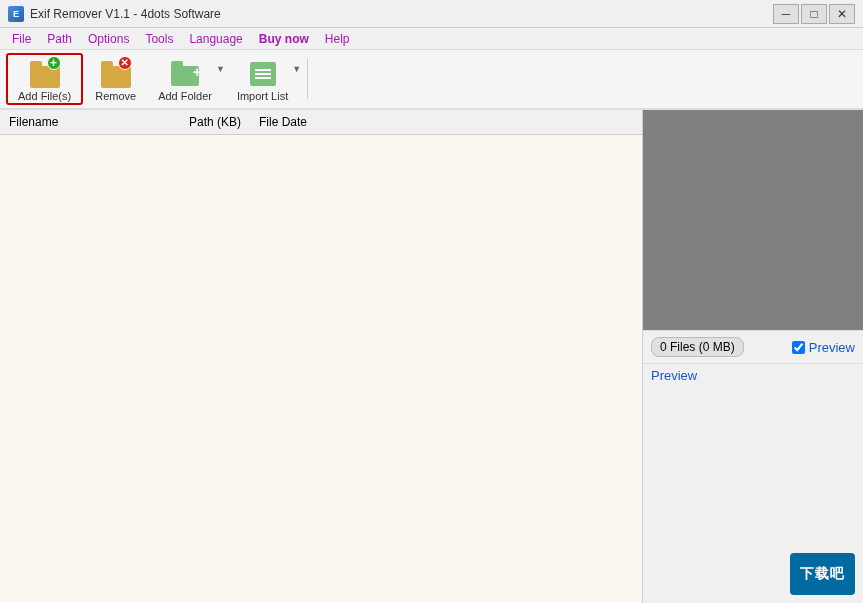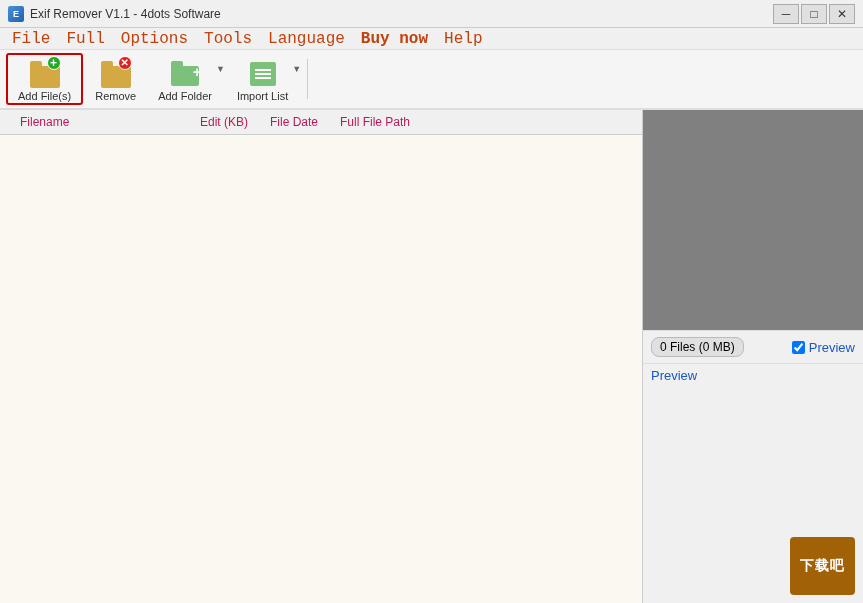--- a/index.html
+++ b/index.html
@@ -63,24 +63,23 @@
       background: #f0f0f0;
       border-bottom: 1px solid #ddd;
       display: flex;
       align-items: center;
       padding: 2px 4px;
       height: 22px;
     }
     .menu-item {
       padding: 2px 8px;
       cursor: pointer;
-      font-size: 16px;
-      color: #c2410c;
+      font-size: 12px;
+      color: #a21caf;
       border-radius: 2px;
-      font-family: Liberation Mono, monospace;
     }
     .menu-item.bold { font-weight: bold; }
 
     
     .toolbar {
       background: #f5f5f5;
       border-bottom: 2px solid #ddd;
       display: flex;
       align-items: center;
       padding: 4px 6px;
@@ -320,23 +319,23 @@
       display: flex;
       flex-direction: column;
       border-right: 1px solid #ccc;
     }
 
     
     .col-headers {
       display: flex;
       background: #f0f0f0;
       border-bottom: 1px solid #ccc;
-      padding: 3px 16px;
+      padding: 3px 5px;
       font-size: 12px;
-      color: #be185d;
+      color: #000000;
     }
     .col-header {
       padding: 2px 4px;
     }
     .col-filename { width: 180px; }
     .col-size { width: 70px; }
     .col-filedate { width: 70px; }
     .col-fullpath { width: 120px; }
 
     
@@ -390,23 +389,23 @@
       color: #1a56cc;
       font-size: 13px;
       font-weight: 500;
     }
 
     
     .watermark {
       position: fixed;
       bottom: 8px;
       right: 8px;
-      background: #a16207;
+      background: #0369a1;
       color: white;
-      padding: 20px 10px;
+      padding: 12px 10px;
       font-size: 14px;
       font-weight: bold;
       border-radius: 4px;
       z-index: 100;
       letter-spacing: 1px;
     }
   </style>
 </head>
 <body>
 
@@ -417,21 +416,21 @@
   </div>
   <div class="title-bar-controls">
     <button class="title-btn">─</button>
     <button class="title-btn">□</button>
     <button class="title-btn close">✕</button>
   </div>
 </div>
 
 <div class="menu-bar">
   <div class="menu-item">File</div>
-  <div class="menu-item">Full</div>
+  <div class="menu-item">Path</div>
   <div class="menu-item">Options</div>
   <div class="menu-item">Tools</div>
   <div class="menu-item">Language</div>
   <div class="menu-item bold">Buy now</div>
   <div class="menu-item">Help</div>
 </div>
 
 <div class="toolbar">
   <button class="tool-btn add-files-btn">
     <div class="tool-btn-icon">
@@ -480,23 +479,22 @@
 
   <div class="toolbar-sep"></div>
 
 </div>
 
 <div class="main-content">
 
   <div class="file-list-panel">
     <div class="col-headers">
       <div class="col-header col-filename">Filename</div>
-      <div class="col-header col-size">Edit (KB)</div>
+      <div class="col-header col-size">Path (KB)</div>
       <div class="col-header col-filedate">File Date</div>
-      <div class="col-header col-fullpath">Full File Path</div>
     </div>
     <div class="file-list-area">
       
     </div>
   </div>
 
   <div class="preview-panel">
     <div class="preview-image-area"></div>
     <div class="preview-footer">
       <span class="files-count">0 Files (0 MB)</span>

